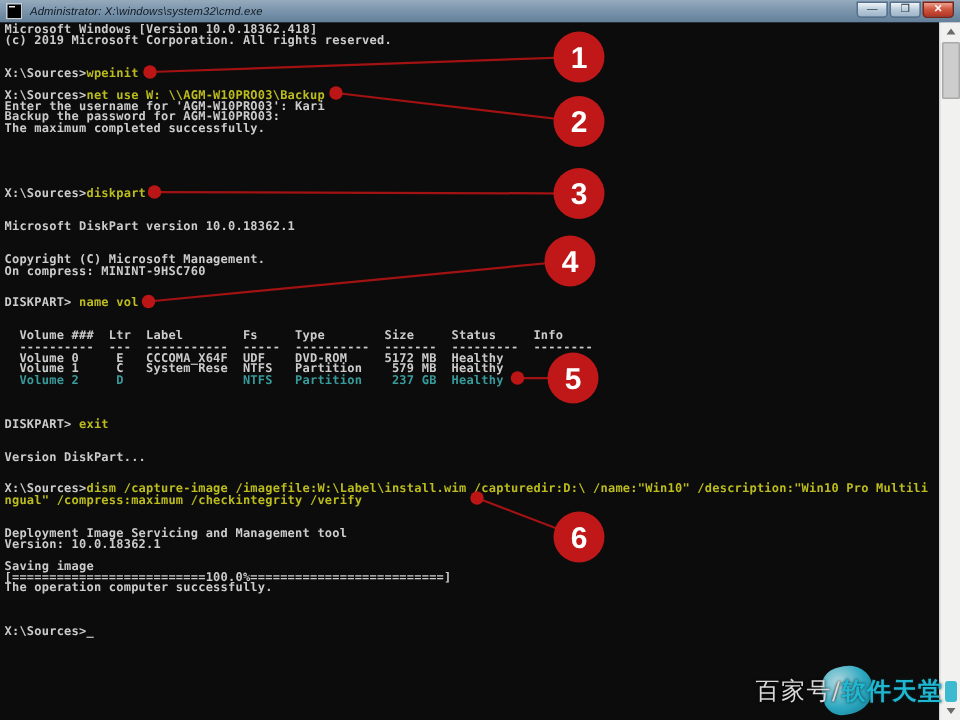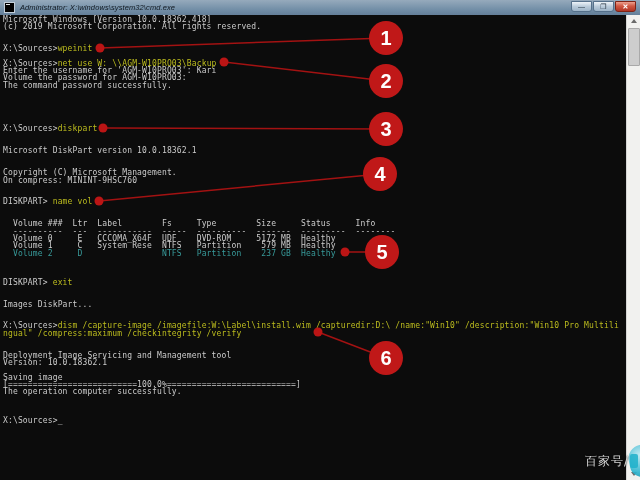--- a/index.html
+++ b/index.html
@@ -12,42 +12,42 @@
   .cmdicon i{position:absolute;left:1px;top:1px;width:4px;height:1px;background:#e8e8e8;}
   .title-text{font-size:7.5px;font-style:italic;color:#101820;letter-spacing:.1px;white-space:nowrap;}
   .controls{position:absolute;right:4px;top:1px;display:flex;gap:1px;}
   .wbtn{width:21px;height:11px;border:1px solid #55708a;border-radius:0 0 3px 3px;
     background:linear-gradient(#eef4f9,#b9cbda 50%,#9db4c8);
     font-size:7px;line-height:9px;text-align:center;color:#23323f;padding:0;cursor:default;}
   .wbtn.close{background:linear-gradient(#eda18f,#d05741 45%,#b03524);border-color:#7e2315;color:#fff;font-weight:bold;}
   
   .console{position:absolute;top:15px;left:0;width:627px;bottom:0;background:#0c0c0c;overflow:hidden;
     font-family:"DejaVu Sans Mono","Liberation Mono",monospace;font-size:8px;letter-spacing:.15px;
-    padding:1px 0 0 3px;}
+    padding:1px 0 0 3px;font-weight:bold;}
   .line{height:7.3px;line-height:7.3px;white-space:pre;overflow:visible;}
   .seg-p{color:#cccccc;}
   .seg-y{color:#bcbc1e;}
   .seg-t{color:#389b9b;text-align:right;}
   
   .scrollbar{position:absolute;top:15px;right:0;width:13px;bottom:0;background:#f1f1ef;border-left:1px solid #d6d6d4;}
   .sb-btn{position:absolute;left:0;width:13px;height:13px;background:#f1f1ef;}
   .sb-btn.up{top:0;}
   .sb-btn.down{bottom:0;}
   .arrow{position:absolute;left:3.5px;width:0;height:0;border-left:3px solid transparent;border-right:3px solid transparent;}
   .arrow.up{top:4px;border-bottom:4px solid #6a6a6a;}
   .arrow.down{top:5px;border-top:4px solid #6a6a6a;}
   .sb-thumb{position:absolute;left:1px;top:13px;width:10px;height:36px;background:#cdcdcd;border:1px solid #a9a9a9;border-radius:1px;}
   
   .overlay{position:absolute;top:0;left:0;width:640px;height:480px;pointer-events:none;z-index:40;}
   .num{font-family:"Liberation Sans",sans-serif;font-size:20px;font-weight:bold;fill:#ffffff;text-anchor:middle;}
   
   .watermark{position:absolute;right:2px;bottom:6px;height:26px;z-index:60;display:flex;align-items:center;font-family:"DejaVu Sans",sans-serif;}
   .wm-blob{position:absolute;left:44px;top:-4px;width:34px;height:32px;border-radius:46% 54% 58% 42%;
     background:radial-gradient(circle at 35% 30%,#bfe9f2,#2fb5cf 55%,#0d7f99);opacity:.92;transform:rotate(-12deg);}
-  .wm-prefix{position:relative;color:#d9d9d9;font-size:12px;letter-spacing:1px;text-shadow:0 0 2px #000;}
+  .wm-prefix{position:relative;color:#d9d9d9;font-size:16px;letter-spacing:1px;text-shadow:0 0 2px #000;}
   .wm-brand{position:relative;color:#21b7d2;font-size:16px;font-weight:bold;letter-spacing:1px;text-shadow:0 0 2px #033;}
   .wm-frag{position:relative;width:8px;height:14px;margin-left:1px;background:#1fb0ca;opacity:.85;border-radius:2px;}
 </style>
 </head>
 <body>
 
 <div class="window">
 
   <div class="titlebar">
     <span class="cmdicon">
@@ -63,22 +63,22 @@
 
   <div class="console">
       <div class="line"><span class="seg-p">Microsoft Windows [Version 10.0.18362.418]</span></div>
       <div class="line"><span class="seg-p">(c) 2019 Microsoft Corporation. All rights reserved.</span></div>
       <div class="line"></div>
       <div class="line"></div>
       <div class="line"><span class="seg-p">X:\Sources&gt;</span><span class="seg-y">wpeinit</span></div>
       <div class="line"></div>
       <div class="line"><span class="seg-p">X:\Sources&gt;</span><span class="seg-y">net use W: \\AGM-W10PRO03\Backup</span></div>
       <div class="line"><span class="seg-p">Enter the username for 'AGM-W10PRO03': Kari</span></div>
-      <div class="line"><span class="seg-p">Volume the password for AGM-W10PRO03:</span></div>
-      <div class="line"><span class="seg-p">The command password successfully.</span></div>
+      <div class="line"><span class="seg-p">Backup the password for AGM-W10PRO03:</span></div>
+      <div class="line"><span class="seg-p">The maximum completed successfully.</span></div>
       <div class="line"></div>
       <div class="line"></div>
       <div class="line"></div>
       <div class="line"></div>
       <div class="line"></div>
       <div class="line"><span class="seg-p">X:\Sources&gt;</span><span class="seg-y">diskpart</span></div>
       <div class="line"></div>
       <div class="line"></div>
       <div class="line"><span class="seg-p">Microsoft DiskPart version 10.0.18362.1</span></div>
       <div class="line"></div>
@@ -94,21 +94,21 @@
       <div class="line"><span class="seg-p">  ----------  ---  -----------  -----  ----------  -------  ---------  --------</span></div>
       <div class="line"><span class="seg-p">  Volume 0     E   CCCOMA_X64F  UDF    DVD-ROM     5172 MB  Healthy</span></div>
       <div class="line"><span class="seg-p">  Volume 1     C   System Rese  NTFS   Partition    579 MB  Healthy</span></div>
       <div class="line"><span class="seg-t">  Volume 2     D                NTFS   Partition    237 GB  Healthy</span></div>
       <div class="line"></div>
       <div class="line"></div>
       <div class="line"></div>
       <div class="line"><span class="seg-p">DISKPART&gt; </span><span class="seg-y">exit</span></div>
       <div class="line"></div>
       <div class="line"></div>
-      <div class="line"><span class="seg-p">Images DiskPart...</span></div>
+      <div class="line"><span class="seg-p">Version DiskPart...</span></div>
       <div class="line"></div>
       <div class="line"></div>
       <div class="line"><span class="seg-p">X:\Sources&gt;</span><span class="seg-y">dism /capture-image /imagefile:W:\Label\install.wim /capturedir:D:\ /name:"Win10" /description:"Win10 Pro Multili</span></div>
       <div class="line"><span class="seg-y">ngual" /compress:maximum /checkintegrity /verify</span></div>
       <div class="line"></div>
       <div class="line"></div>
       <div class="line"><span class="seg-p">Deployment Image Servicing and Management tool</span></div>
       <div class="line"><span class="seg-p">Version: 10.0.18362.1</span></div>
       <div class="line"></div>
       <div class="line"><span class="seg-p">Saving image</span></div>
@@ -165,16 +165,17 @@
         <line x1="318" y1="332" x2="386" y2="358" stroke="#a31212" stroke-width="1.5"></line>
         <circle cx="318" cy="332" r="4.5" fill="#bb1515"></circle>
         <circle cx="386" cy="358" r="17" fill="#c01818"></circle>
         <text x="386" y="365" class="num">6</text>
       </g>
     </svg>
 
   <div class="watermark">
     <span class="wm-blob"></span>
     <span class="wm-prefix">百家号/</span>
+    <span class="wm-brand">软件天堂</span>
     <span class="wm-frag"></span>
   </div>
 
 </div>
 
 </body></html>

